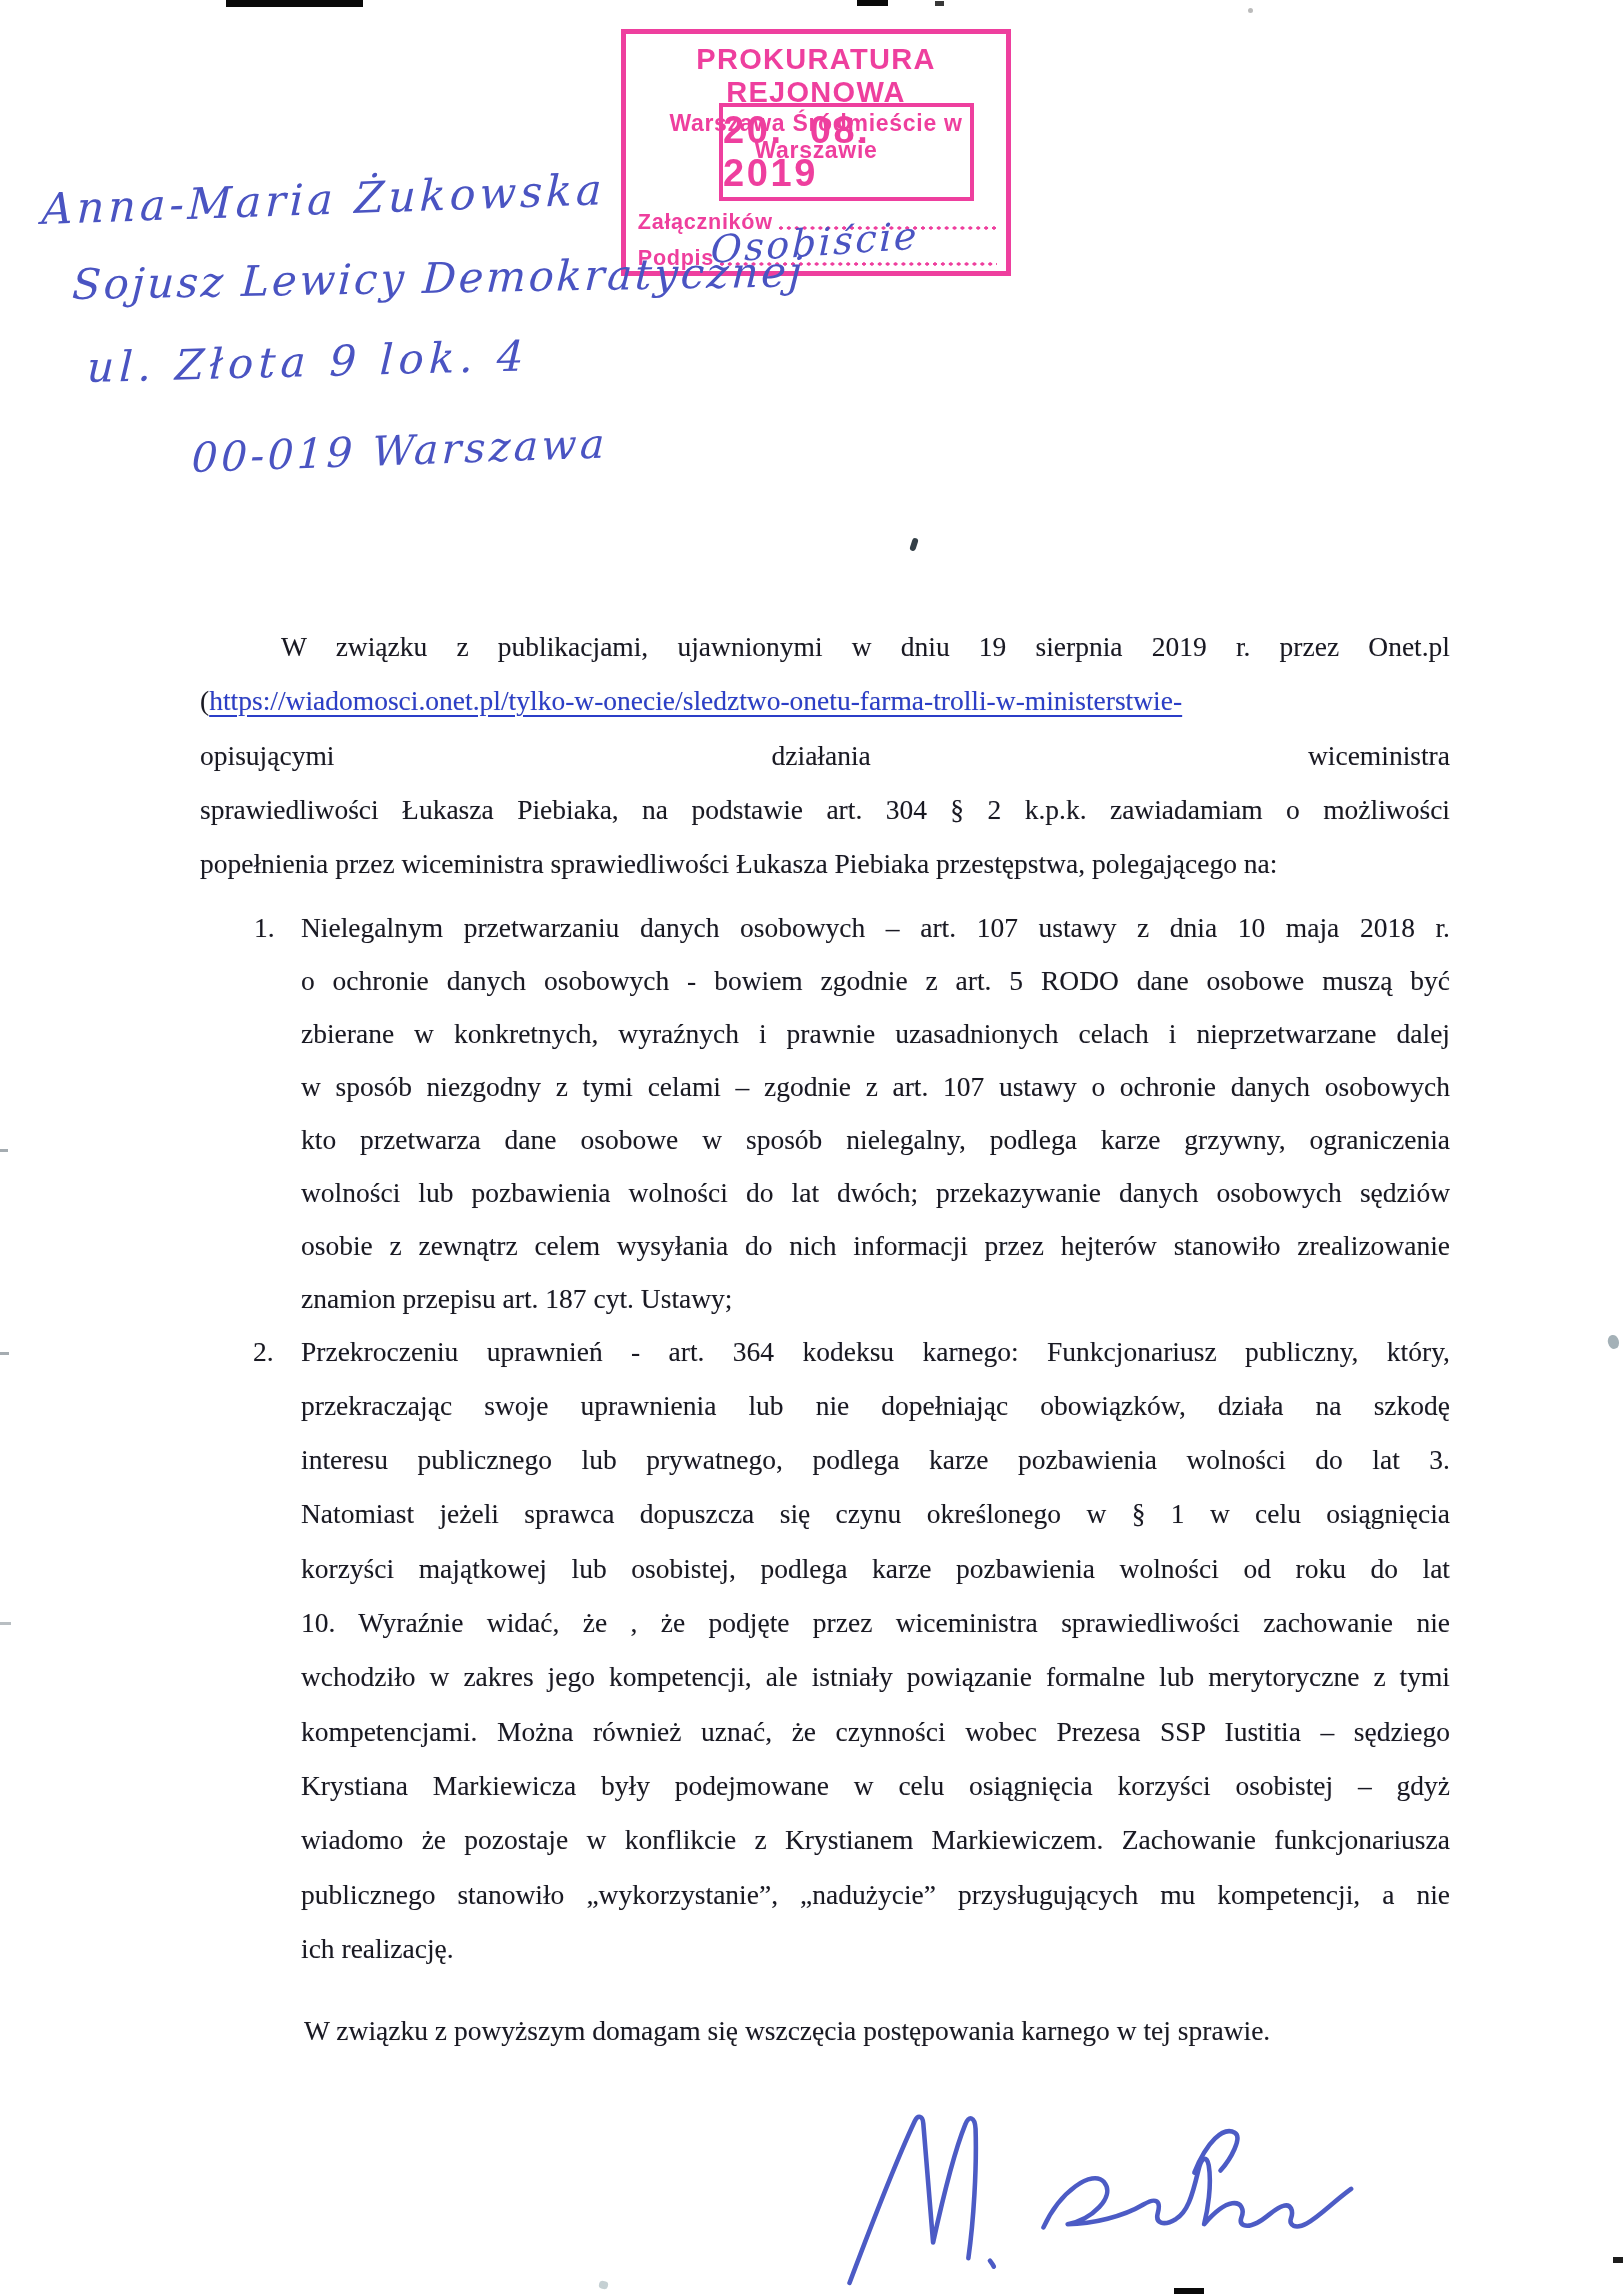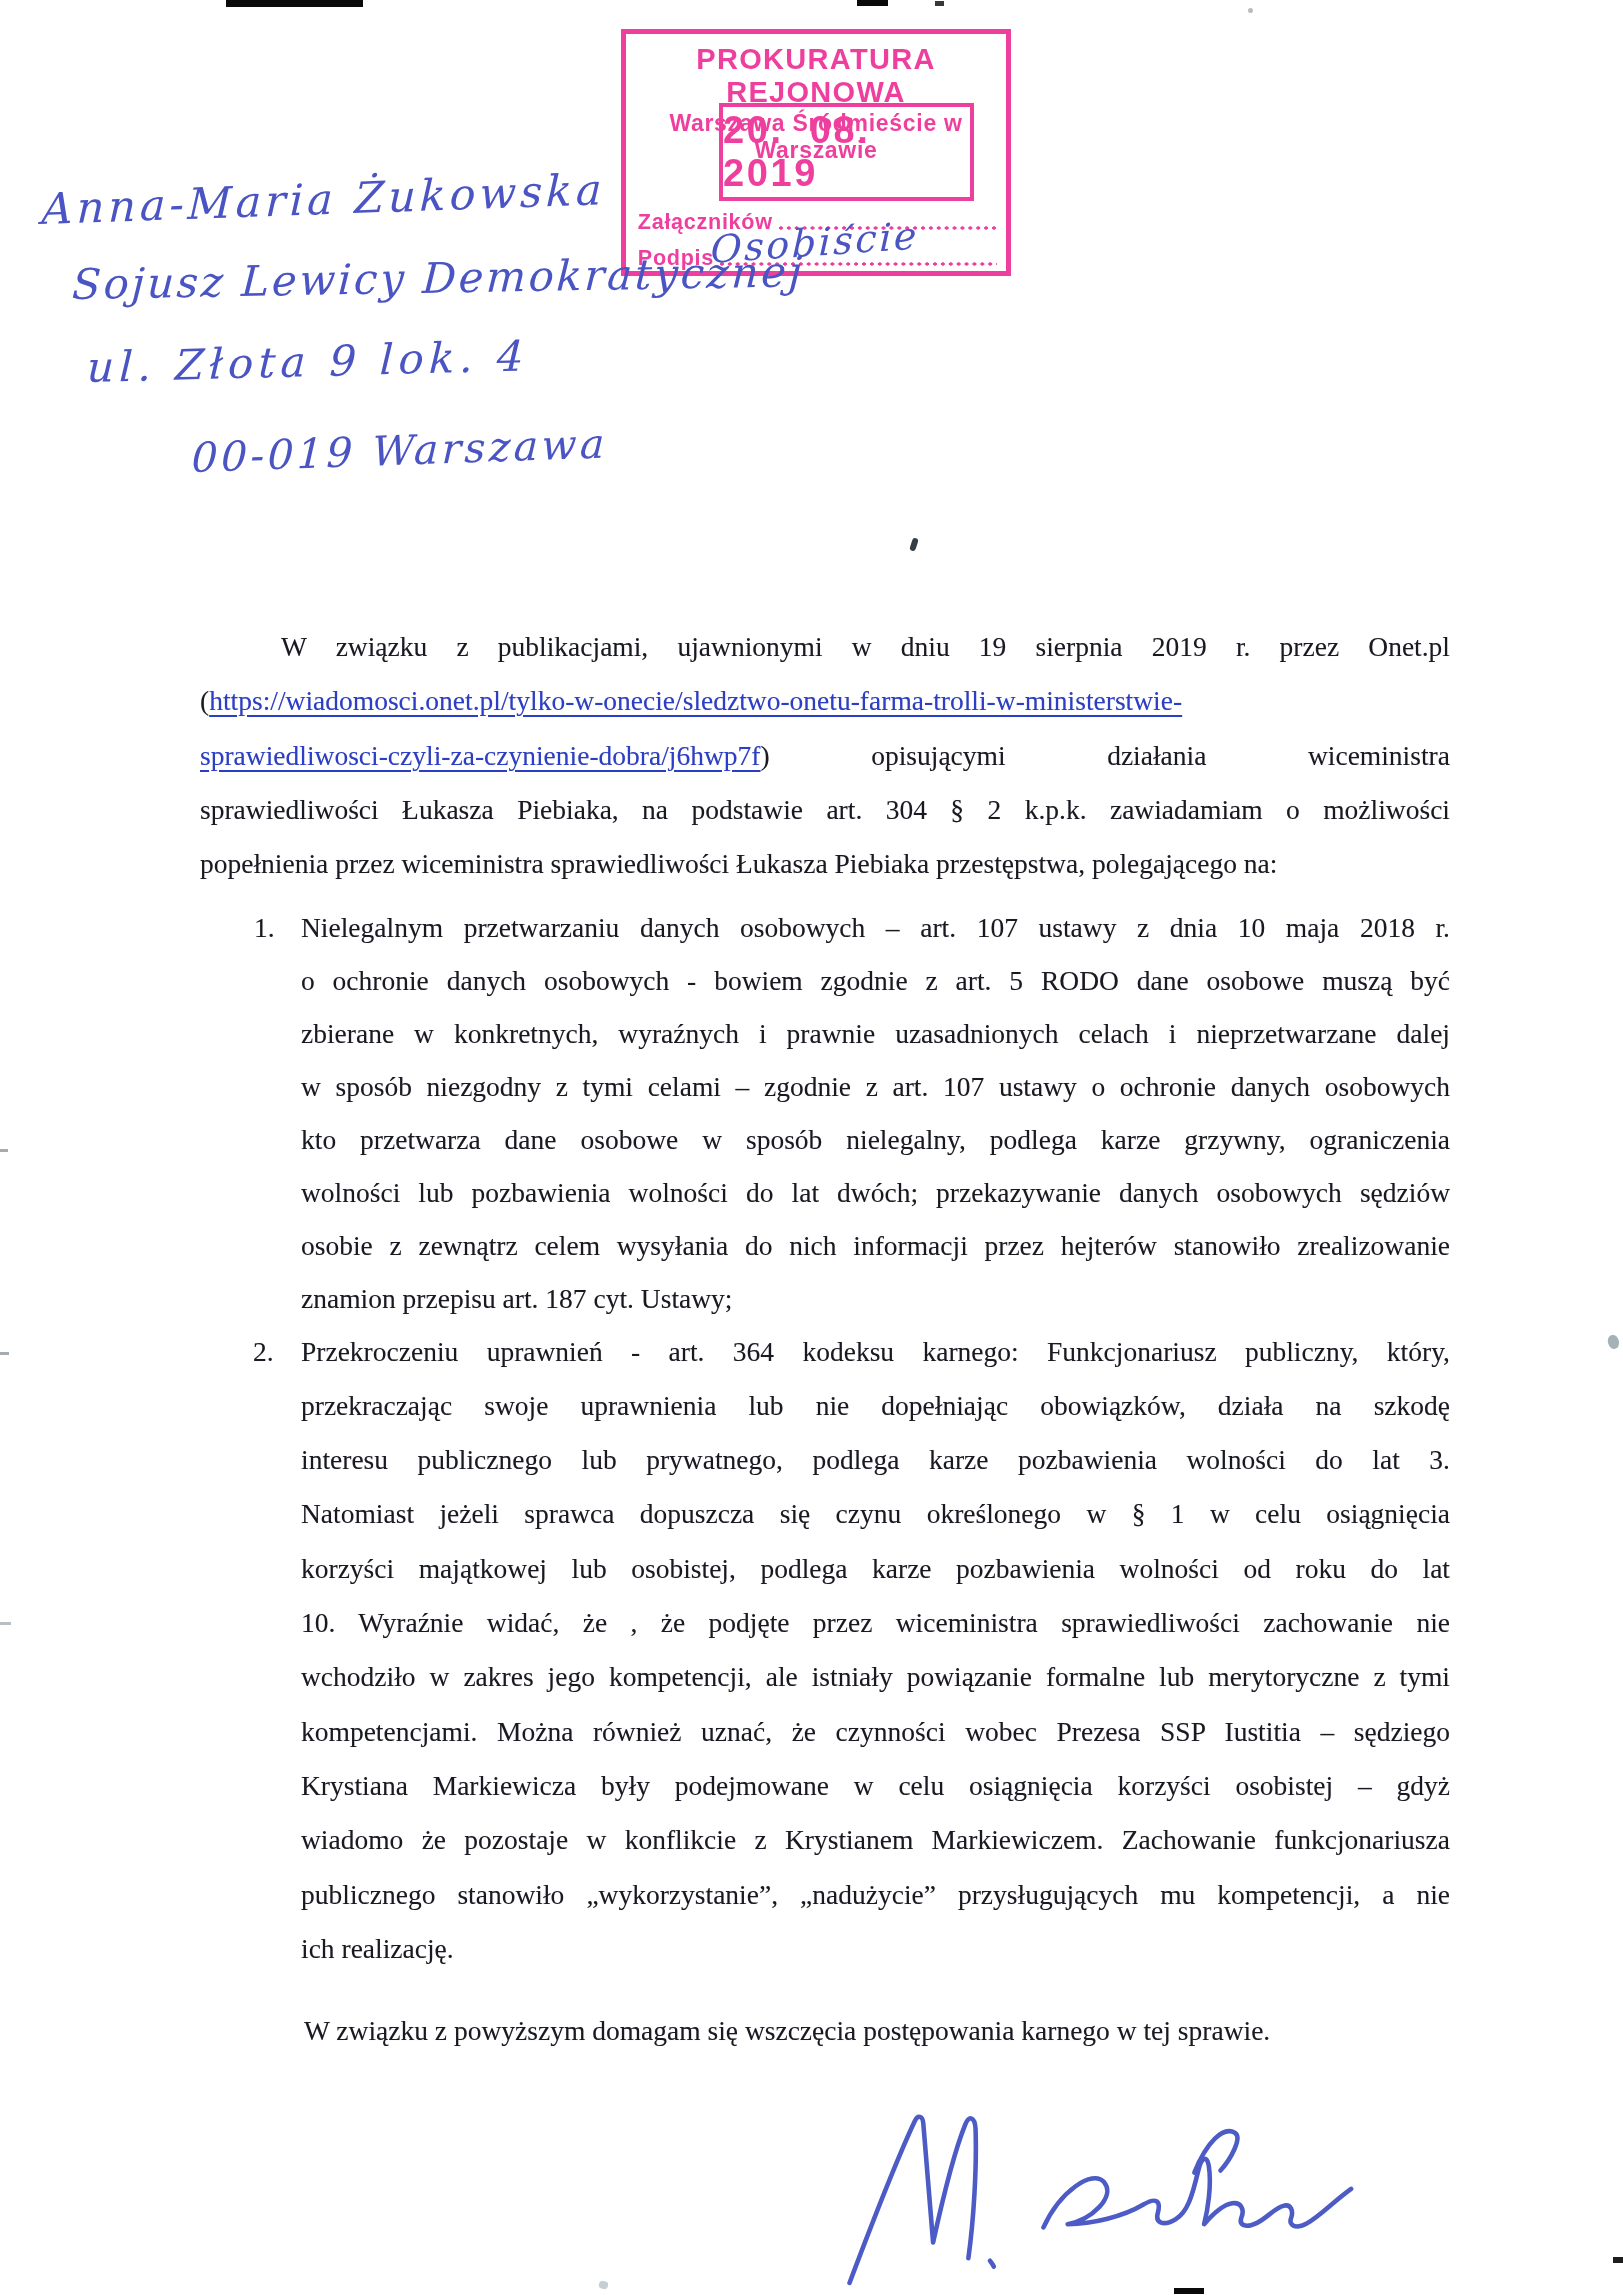--- a/index.html
+++ b/index.html
@@ -95,21 +95,20 @@
       <div class="hand h2">Sojusz Lewicy Demokratycznej</div>
       <div class="hand h3">ul. Złota 9 lok. 4</div>
       <div class="hand h4">00-019 Warszawa</div>
     </div>
 
 
   <div id="body-text">
       <div class="bline just" style="left: 200px; right: 173px; top: 628px; padding-left: 81px;">W związku z publikacjami, ujawnionymi w dniu 19 sierpnia 2019 r. przez Onet.pl</div>
       <div class="bline" style="left: 200px; right: 173px; top: 682px;"><span><span>(</span><span class="seg-link">https://wiadomosci.onet.pl/tylko-w-onecie/sledztwo-onetu-farma-trolli-w-ministerstwie-</span></span></div>
       <div class="bline flexjust" style="left: 200px; right: 173px; top: 737px;">
-        <span><span class="seg-link">sprawiedliwosci-czyli-za-czynienie-dobra/j6hwp7f</span><span>)</span></span>
         <span><span>opisującymi</span></span>
         <span><span>działania</span></span>
         <span><span>wiceministra</span></span>
       </div>
       <div class="bline just" style="left: 200px; right: 173px; top: 791px;">sprawiedliwości Łukasza Piebiaka, na podstawie art. 304 § 2 k.p.k. zawiadamiam o możliwości</div>
       <div class="bline" style="left: 200px; right: 173px; top: 845px;">popełnienia przez wiceministra sprawiedliwości Łukasza Piebiaka przestępstwa, polegającego na:</div>
       <div class="marker" style="left: 254px; top: 909px;">1.</div>
       <div class="bline just" style="left: 301px; right: 173px; top: 909px;">Nielegalnym  przetwarzaniu danych osobowych –  art. 107 ustawy z dnia 10 maja 2018 r.</div>
       <div class="bline just" style="left: 301px; right: 173px; top: 962px;">o ochronie danych osobowych  - bowiem zgodnie z art. 5 RODO dane osobowe muszą być</div>
       <div class="bline just" style="left: 301px; right: 173px; top: 1015px;">zbierane w konkretnych, wyraźnych i prawnie uzasadnionych celach i nieprzetwarzane dalej</div>

